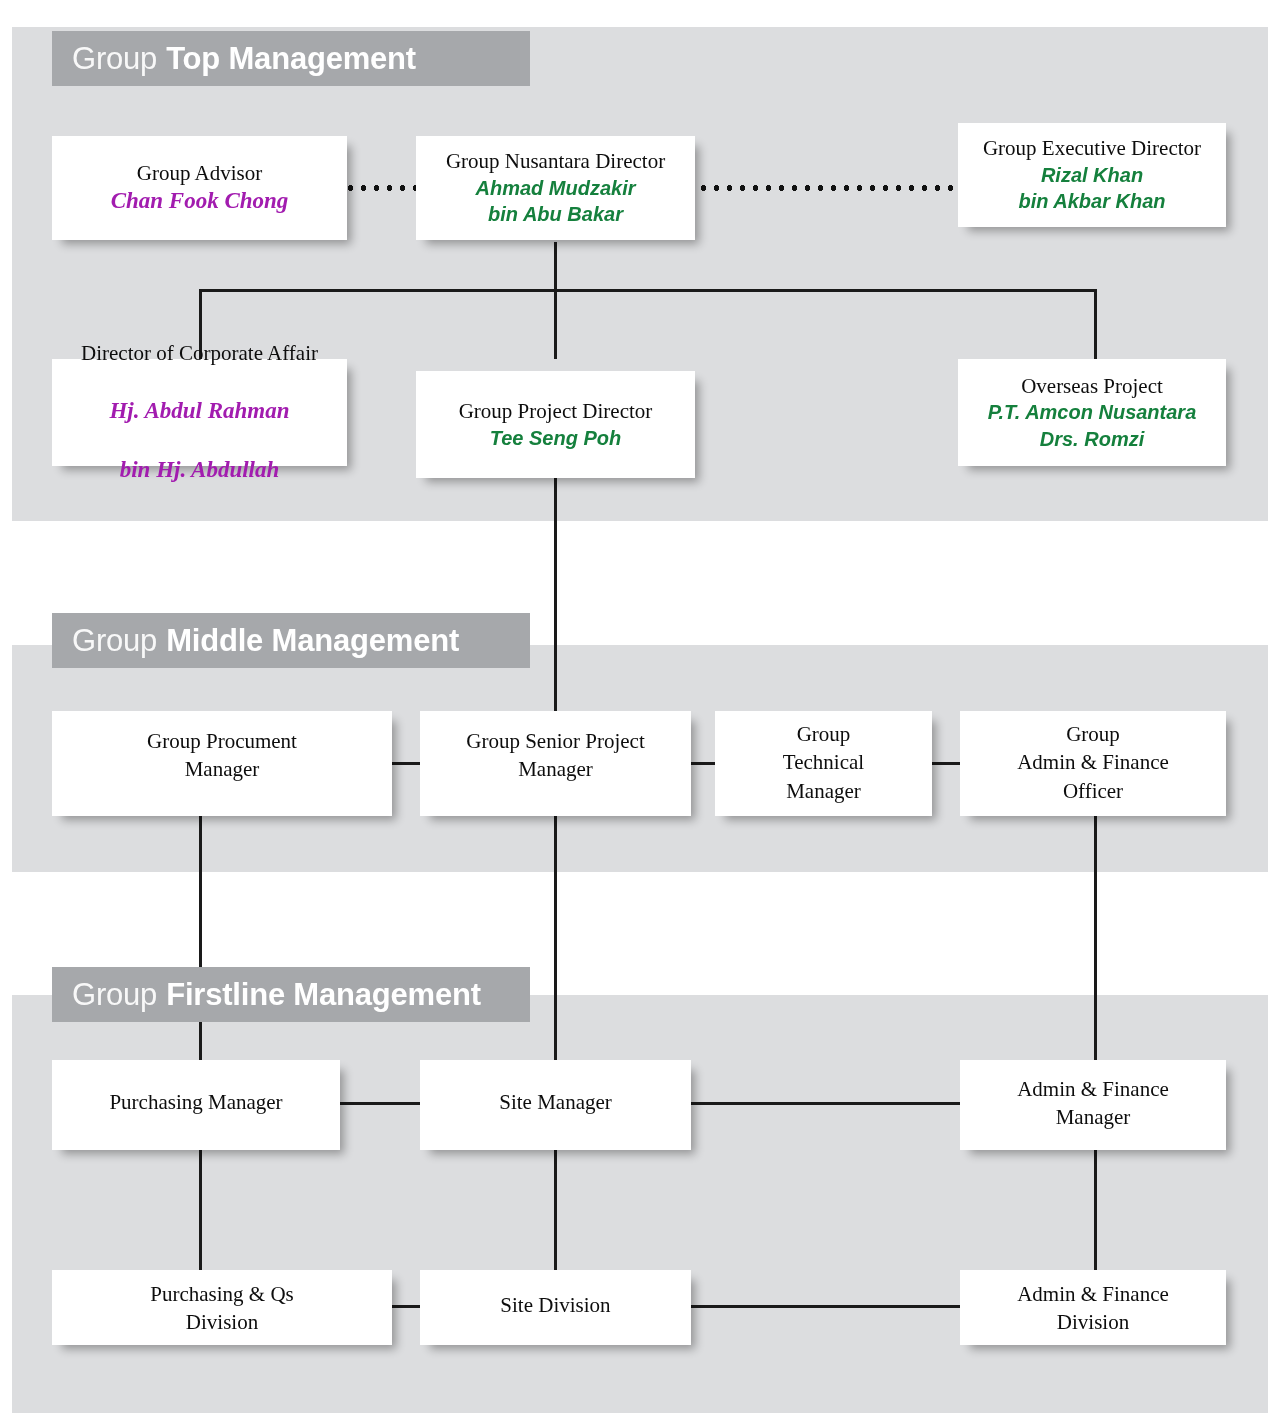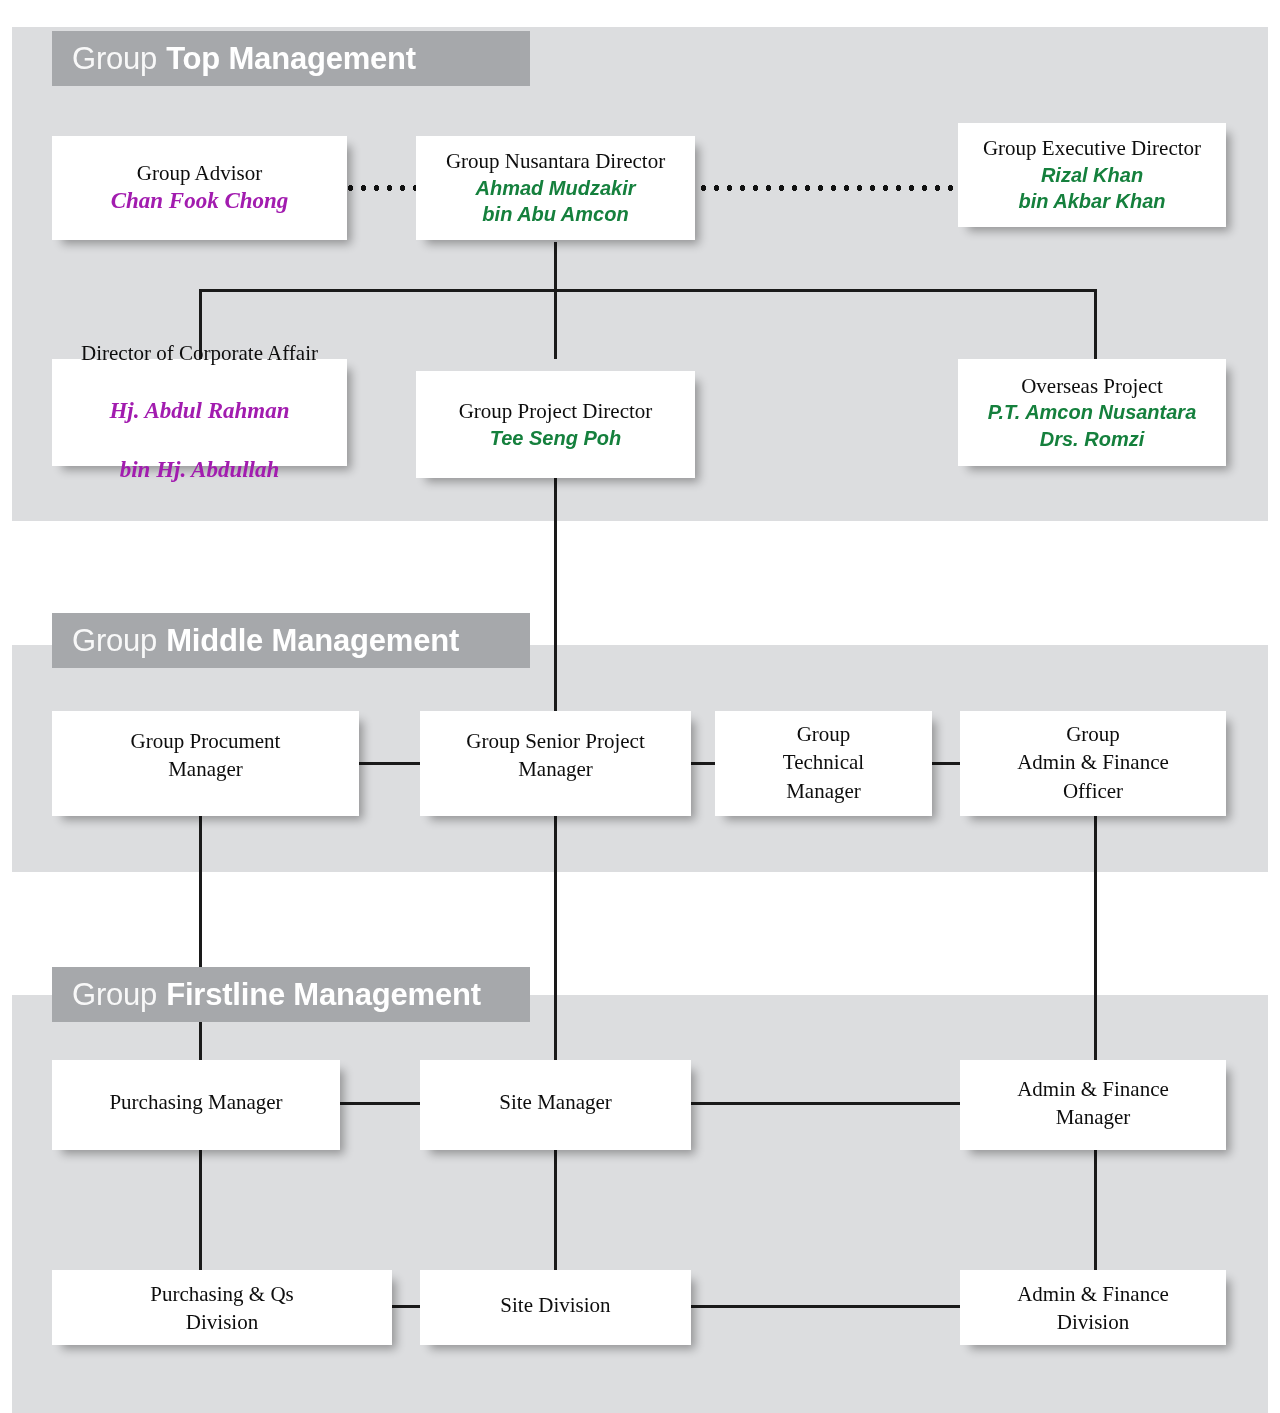--- a/index.html
+++ b/index.html
@@ -171,21 +171,21 @@
   </div>
 
   <div class="node" style="left:52px; top:136px; width:295px; height:104px;">
     <div class="title">Group Advisor</div>
     <div class="name-serif">Chan Fook Chong</div>
   </div>
 
   <div class="node" style="left:416px; top:136px; width:279px; height:104px;">
     <div class="title">Group Nusantara Director</div>
     <div class="name-sans">Ahmad  Mudzakir</div>
-    <div class="name-sans">bin Abu Amcon</div>
+    <div class="name-sans">bin Abu Bakar</div>
   </div>
 
   <div class="node" style="left:958px; top:123px; width:268px; height:104px;">
     <div class="title">Group Executive Director</div>
     <div class="name-sans">Rizal Khan</div>
     <div class="name-sans">bin Akbar Khan</div>
   </div>
 
   <div class="node" style="left:52px; top:359px; width:295px; height:107px;gap:30px;">
     <div class="title">Director of Corporate Affair</div>
@@ -197,21 +197,21 @@
     <div class="title">Group Project Director</div>
     <div class="name-sans">Tee Seng Poh</div>
   </div>
 
   <div class="node" style="left:958px; top:359px; width:268px; height:107px;">
     <div class="title">Overseas Project</div>
     <div class="name-sans">P.T. Amcon Nusantara</div>
     <div class="name-sans">Drs. Romzi</div>
   </div>
 
-  <div class="node" style="left:52px; top:711px; width:307px; height:105px; justify-content:flex-start; padding-top:16px;">
+  <div class="node" style="left:52px; top:711px; width:340px; height:105px; justify-content:flex-start; padding-top:16px;">
     <div class="title-multi">Group Procument</div>
     <div class="title-multi">Manager</div>
   </div>
 
   <div class="node" style="left:420px; top:711px; width:271px; height:105px; justify-content:flex-start; padding-top:16px;">
     <div class="title-multi">Group Senior Project</div>
     <div class="title-multi">Manager</div>
   </div>
 
   <div class="node" style="left:715px; top:711px; width:217px; height:105px; justify-content:flex-start; padding-top:9px;">

